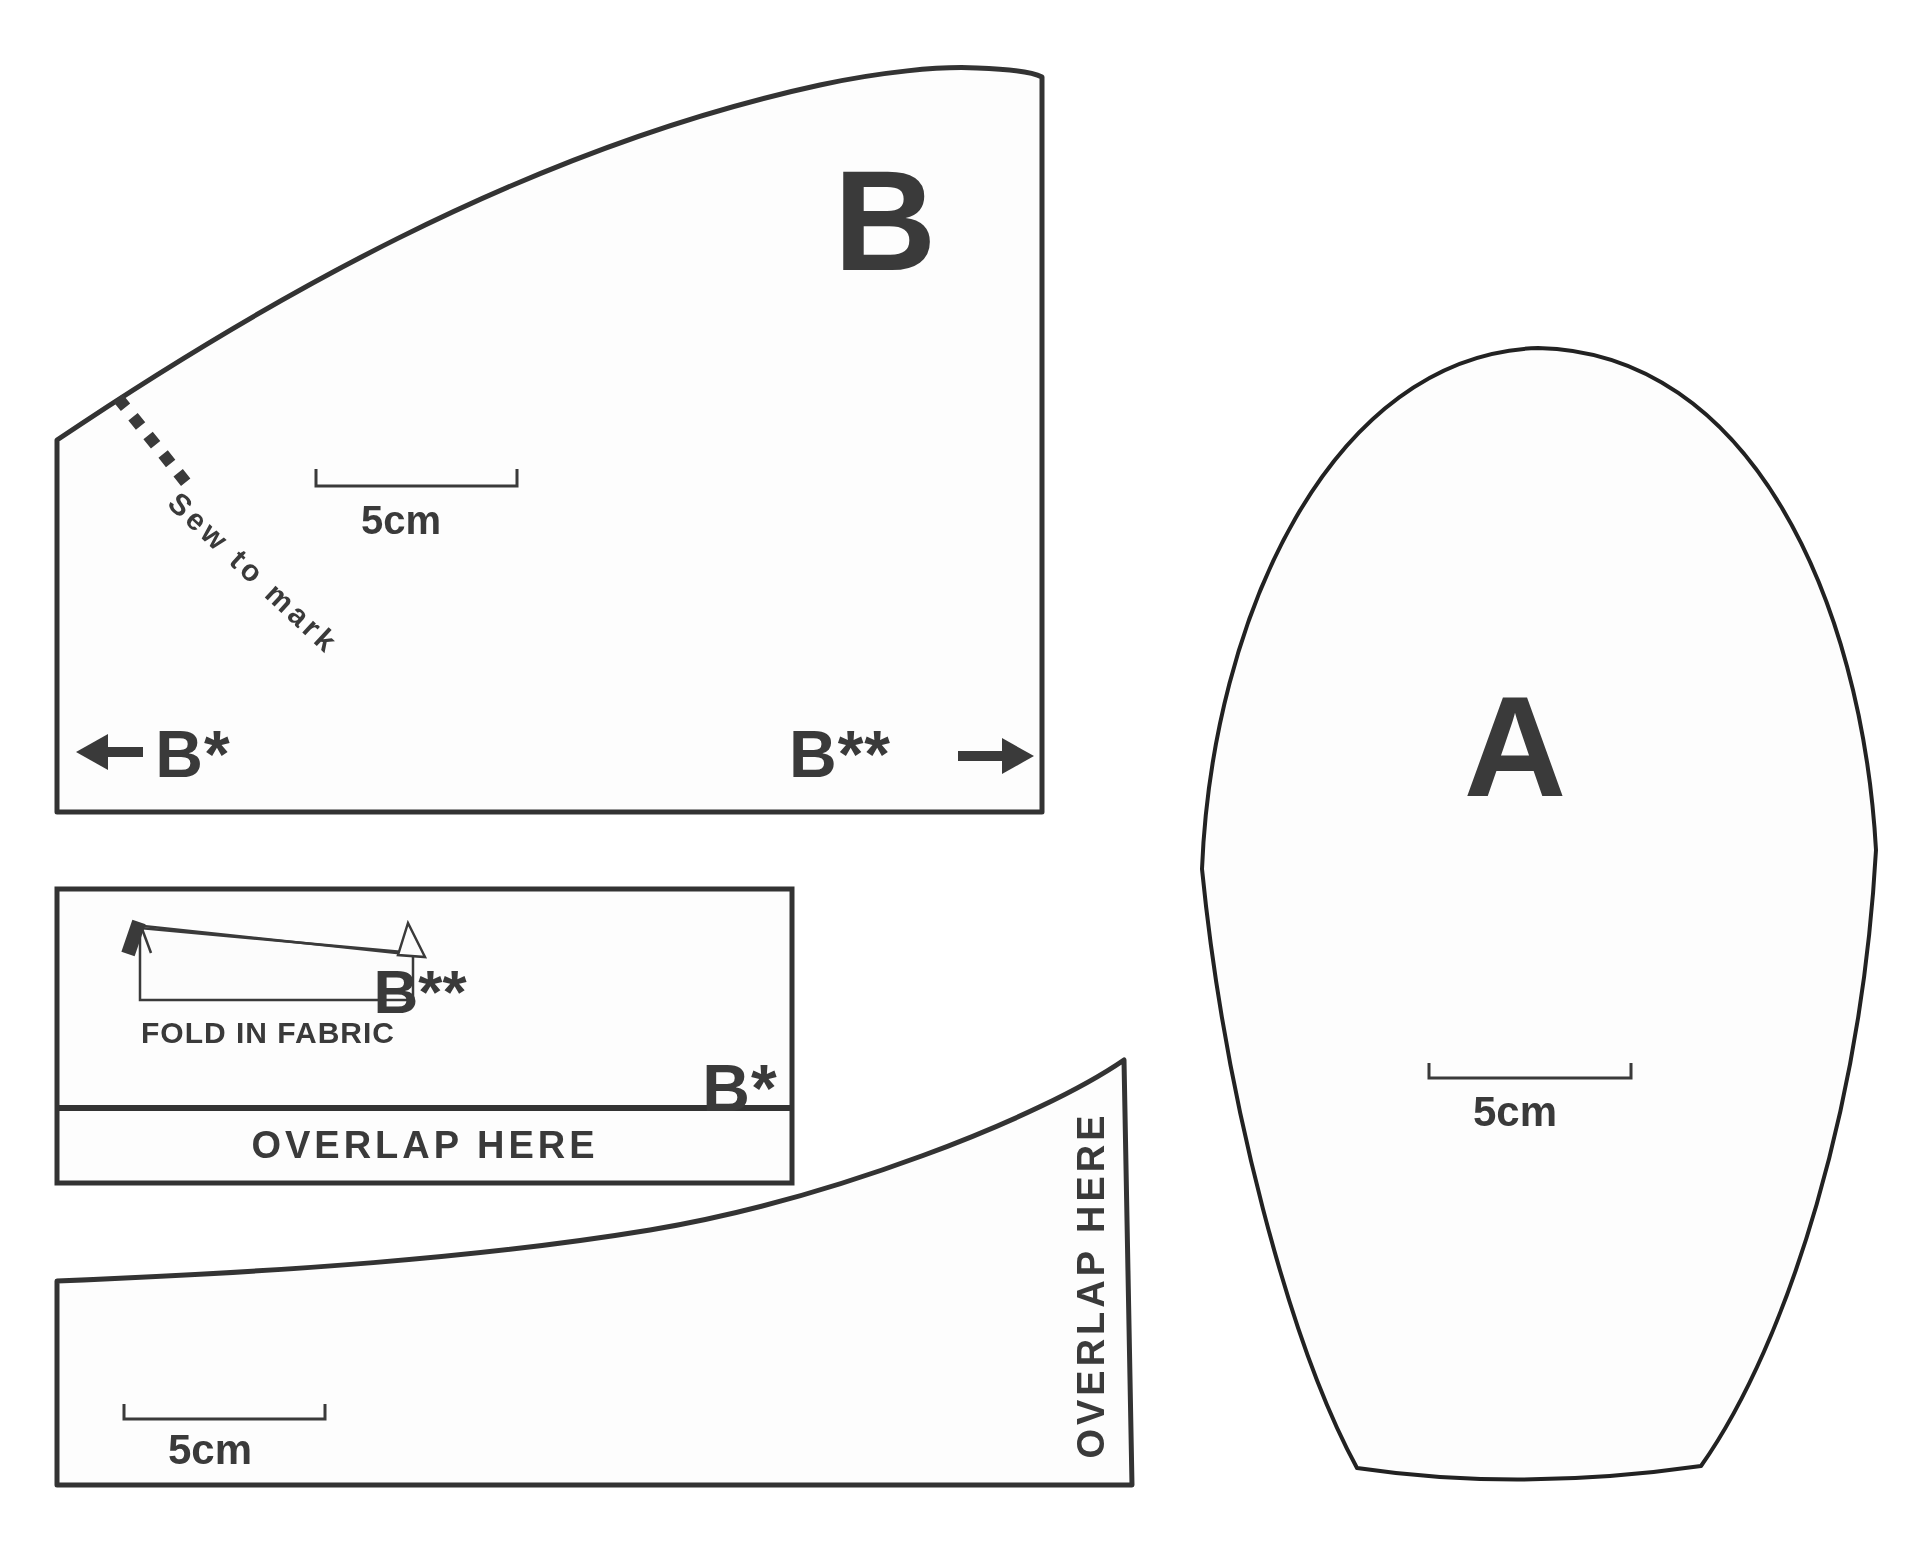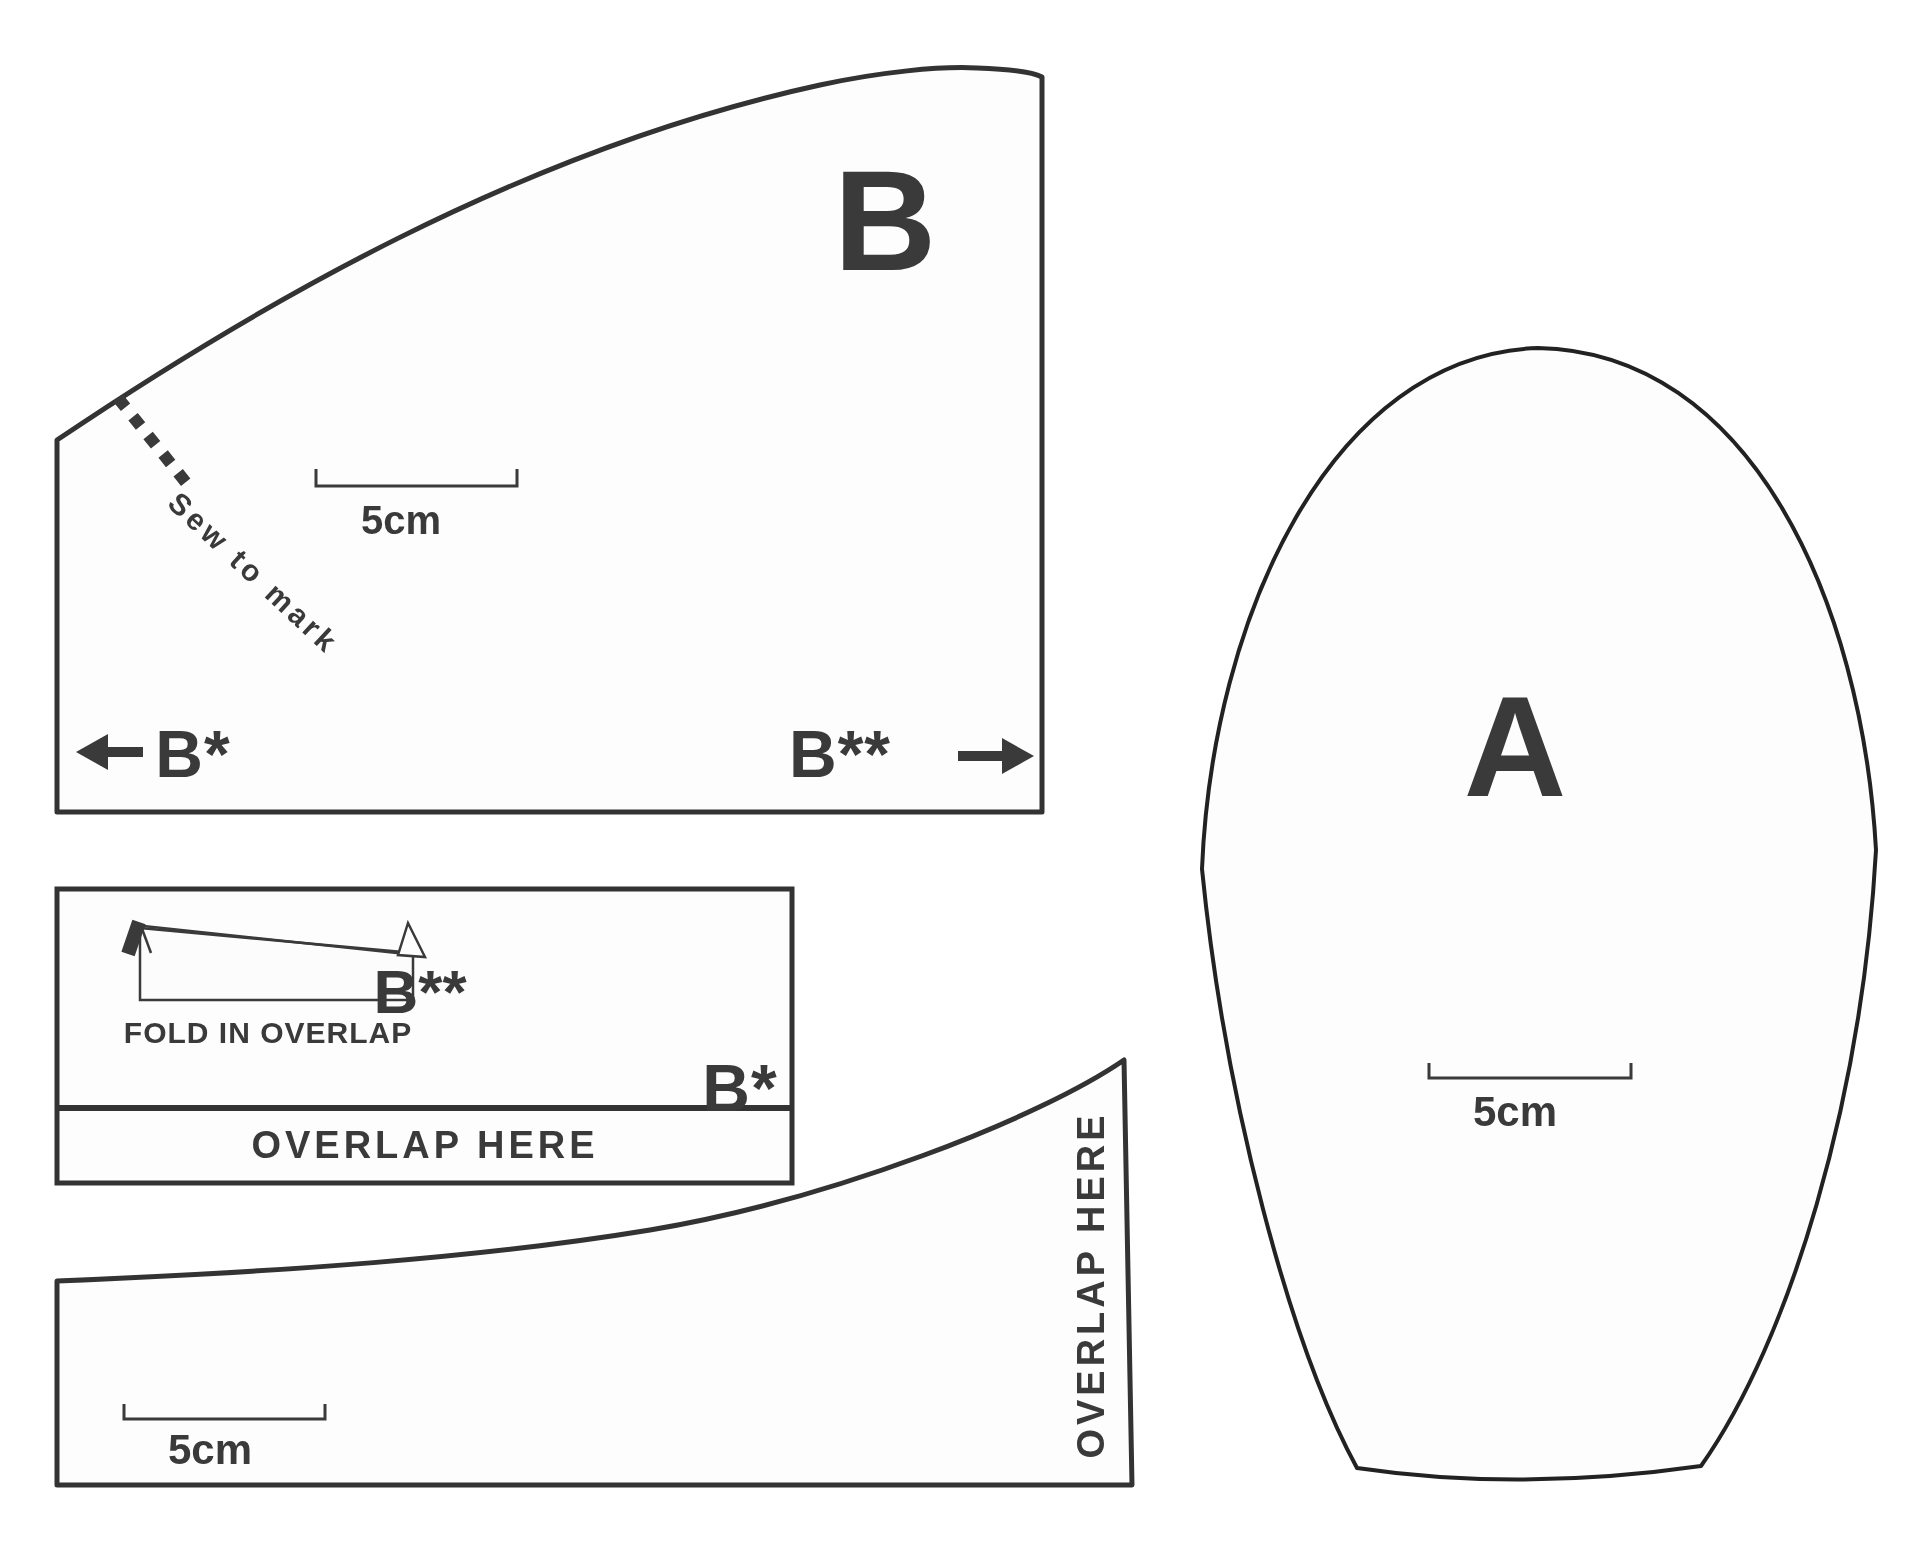--- a/index.html
+++ b/index.html
@@ -89,21 +89,21 @@
   <span class="sew-text" style="left:183px;top:487px;">Sew to mark</span>
 
   <span class="lbl scale-text-b" style="left:401px;top:520px;">5cm</span>
 
   <span class="lbl marker" style="left:193px;top:754px;">B*</span>
 
   <span class="lbl marker" style="left:840px;top:754px;">B**</span>
 
   <span class="lbl strip-marker" style="left:420px;top:992px;">B**</span>
 
-  <span class="lbl fold-text" style="left:268px;top:1033px;">FOLD IN OVERLAP</span>
+  <span class="lbl fold-text" style="left:268px;top:1033px;">FOLD IN FABRIC</span>
 
   <span class="lbl overlap-text" style="left:425px;top:1145px;">OVERLAP HERE</span>
 
   <span class="lbl marker" style="left:740px;top:1088px;">B*</span>
 
   <span class="lbl overlap-vertical" style="left:1091px;top:1285px;">OVERLAP HERE</span>
 
   <span class="lbl scale-text" style="left:210px;top:1450px;">5cm</span>
 
   <span class="lbl piece-letter" style="left:1516px;top:747px;">A</span>

